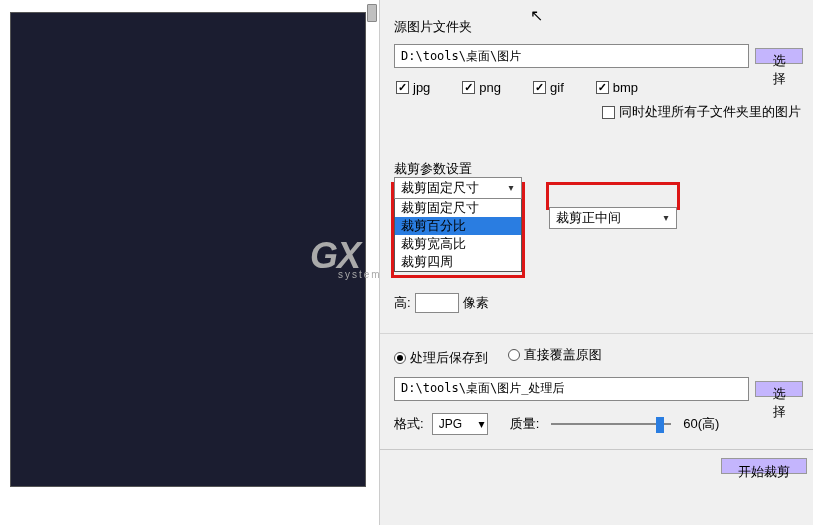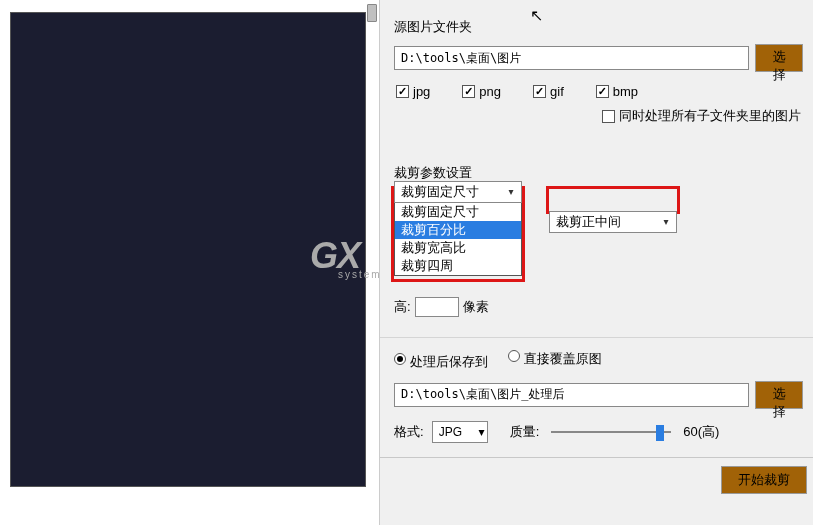--- a/index.html
+++ b/index.html
@@ -76,26 +76,26 @@
       width: 360px;
       height: 24px;
       border: 1px solid #888;
       background: #fff;
       padding: 2px 6px;
       font-size: 12px;
       font-family: "SimSun", monospace;
       vertical-align: top;
     }
     .btn {
-      background: #a16207;
+      background: #c4b5fd;
       border: 1px solid #999;
       padding: 3px 10px;
       font-size: 13px;
       cursor: pointer;
-      height: 28px;
+      height: 16px;
     }
     .row { margin-bottom: 10px; display: flex; align-items: center; gap: 6px; }
     .checkbox-row {
       display: flex;
       gap: 32px;
       margin: 12px 2px 8px 2px;
       align-items: center;
     }
     .chk {
       display: inline-flex;
@@ -153,21 +153,21 @@
       background: #fff;
       border-top: none;
     }
     .dropdown-list .opt {
       padding: 1px 6px;
       font-size: 13px;
       line-height: 16px;
     }
     .dropdown-list .opt.selected {
       background: #2a7de1;
-      color: #ffffff;
+      color: #000000;
     }
     .pos-combo {
       position: absolute;
       left: 155px;
       top: 25px;
       margin-top: 22px;
     }
     .below-crop {
       margin-top: 115px;
     }
@@ -178,21 +178,21 @@
       border: 1px solid #888;
       background: #fff;
     }
     .divider {
       border-top: 1px solid #d5d5d5;
       margin: 20px 0 12px -14px;
       width: calc(100% + 24px);
     }
     .radio {
       display: inline-flex;
-      align-items: flex-start;
+      align-items: center;
       gap: 4px;
       margin-right: 16px;
     }
     .radio .circ {
       width: 12px;
       height: 12px;
       border-radius: 50%;
       border: 1px solid #555;
       background: #fff;
       display: inline-flex;

